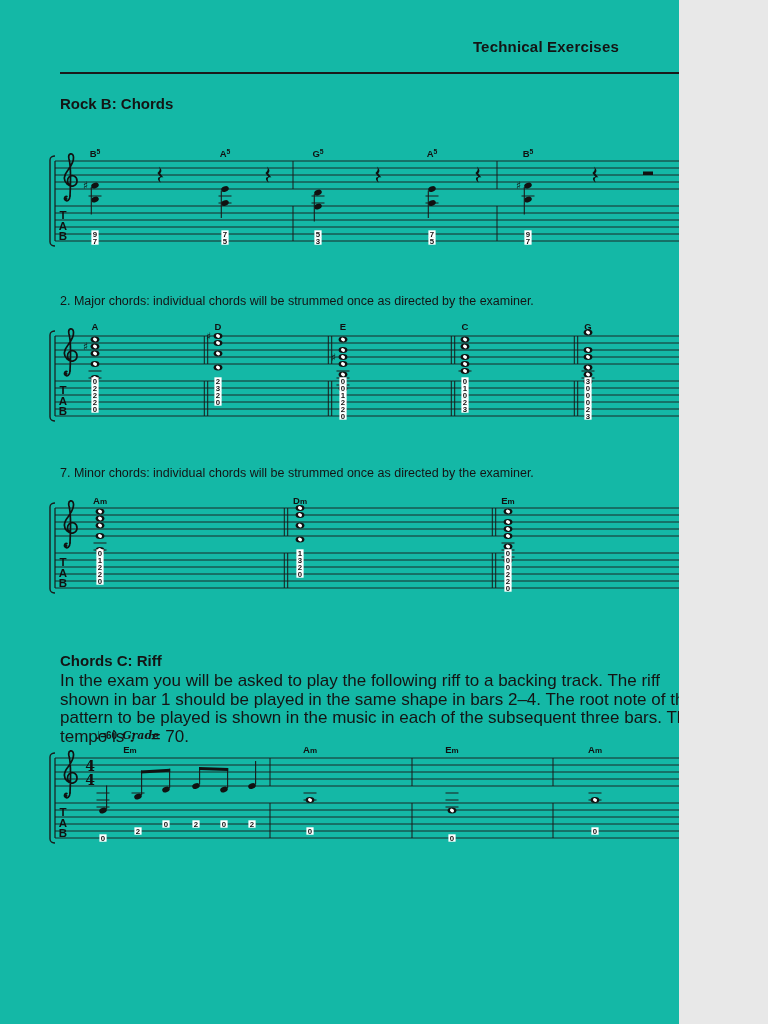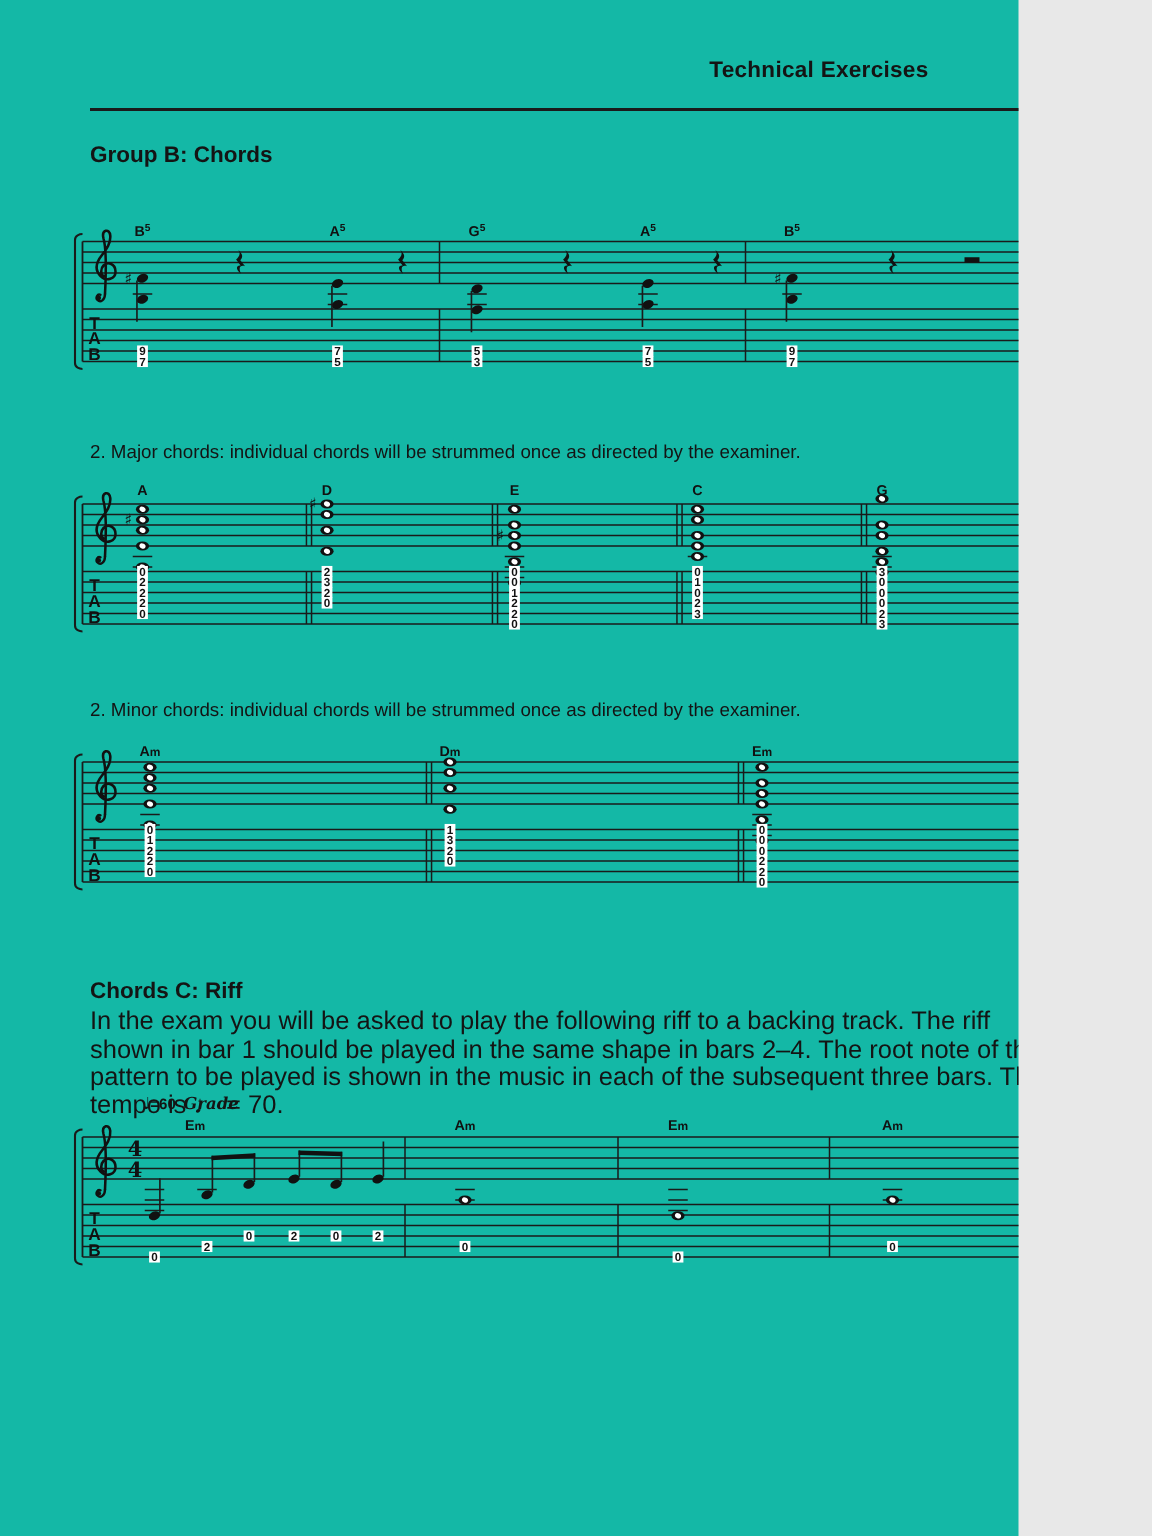--- a/index.html
+++ b/index.html
@@ -20,21 +20,21 @@
   svg.sys{position:absolute;left:0;width:768px;display:block;}
 </style>
 </head>
 <body>
 
 <div class="page">
 
   <div class="abs header-title">Technical Exercises</div>
   <div class="abs header-rule"></div>
 
-  <div class="abs group-heading" style="top:95px;">Group B: Chords</div>
+  <div class="abs group-heading" style="top:95px;">Rock B: Chords</div>
   <svg class="sys" id="sys0" viewBox="0 0 768 115" height="115" style="top: 140px;">
       <line x1="55" y1="21" x2="707" y2="21" stroke="#1a1a1a" stroke-width="0.9"></line>
       <line x1="55" y1="28" x2="707" y2="28" stroke="#1a1a1a" stroke-width="0.9"></line>
       <line x1="55" y1="35" x2="707" y2="35" stroke="#1a1a1a" stroke-width="0.9"></line>
       <line x1="55" y1="42" x2="707" y2="42" stroke="#1a1a1a" stroke-width="0.9"></line>
       <line x1="55" y1="49" x2="707" y2="49" stroke="#1a1a1a" stroke-width="0.9"></line>
       <line x1="55" y1="66" x2="707" y2="66" stroke="#1a1a1a" stroke-width="0.9"></line>
       <line x1="55" y1="73" x2="707" y2="73" stroke="#1a1a1a" stroke-width="0.9"></line>
       <line x1="55" y1="80" x2="707" y2="80" stroke="#1a1a1a" stroke-width="0.9"></line>
       <line x1="55" y1="87" x2="707" y2="87" stroke="#1a1a1a" stroke-width="0.9"></line>
@@ -301,21 +301,21 @@
       <rect x="584.4" y="76.3" width="7.2" height="7.4" fill="#fff"></rect>
       <text x="588" y="82.7" font-size="7.8" text-anchor="middle" fill="#111" font-family="&quot;Liberation Sans&quot;,sans-serif" font-weight="700" font-style="normal">0</text>
       <rect x="584.4" y="83.3" width="7.2" height="7.4" fill="#fff"></rect>
       <text x="588" y="89.7" font-size="7.8" text-anchor="middle" fill="#111" font-family="&quot;Liberation Sans&quot;,sans-serif" font-weight="700" font-style="normal">0</text>
       <rect x="584.4" y="90.3" width="7.2" height="7.4" fill="#fff"></rect>
       <text x="588" y="96.7" font-size="7.8" text-anchor="middle" fill="#111" font-family="&quot;Liberation Sans&quot;,sans-serif" font-weight="700" font-style="normal">2</text>
       <rect x="584.4" y="97.3" width="7.2" height="7.4" fill="#fff"></rect>
       <text x="588" y="103.7" font-size="7.8" text-anchor="middle" fill="#111" font-family="&quot;Liberation Sans&quot;,sans-serif" font-weight="700" font-style="normal">3</text>
     </svg>
 
-  <div class="abs caption" style="top:466px;">2. Minor chords: individual chords will be strummed once as directed by the examiner.</div>
+  <div class="abs caption" style="top:466px;">7. Minor chords: individual chords will be strummed once as directed by the examiner.</div>
   <svg class="sys" id="sys2" viewBox="0 0 768 108" height="108" style="top: 488px;">
       <line x1="55" y1="20" x2="707" y2="20" stroke="#1a1a1a" stroke-width="0.9"></line>
       <line x1="55" y1="27" x2="707" y2="27" stroke="#1a1a1a" stroke-width="0.9"></line>
       <line x1="55" y1="34" x2="707" y2="34" stroke="#1a1a1a" stroke-width="0.9"></line>
       <line x1="55" y1="41" x2="707" y2="41" stroke="#1a1a1a" stroke-width="0.9"></line>
       <line x1="55" y1="48" x2="707" y2="48" stroke="#1a1a1a" stroke-width="0.9"></line>
       <line x1="55" y1="65" x2="707" y2="65" stroke="#1a1a1a" stroke-width="0.9"></line>
       <line x1="55" y1="72" x2="707" y2="72" stroke="#1a1a1a" stroke-width="0.9"></line>
       <line x1="55" y1="79" x2="707" y2="79" stroke="#1a1a1a" stroke-width="0.9"></line>
       <line x1="55" y1="86" x2="707" y2="86" stroke="#1a1a1a" stroke-width="0.9"></line>

